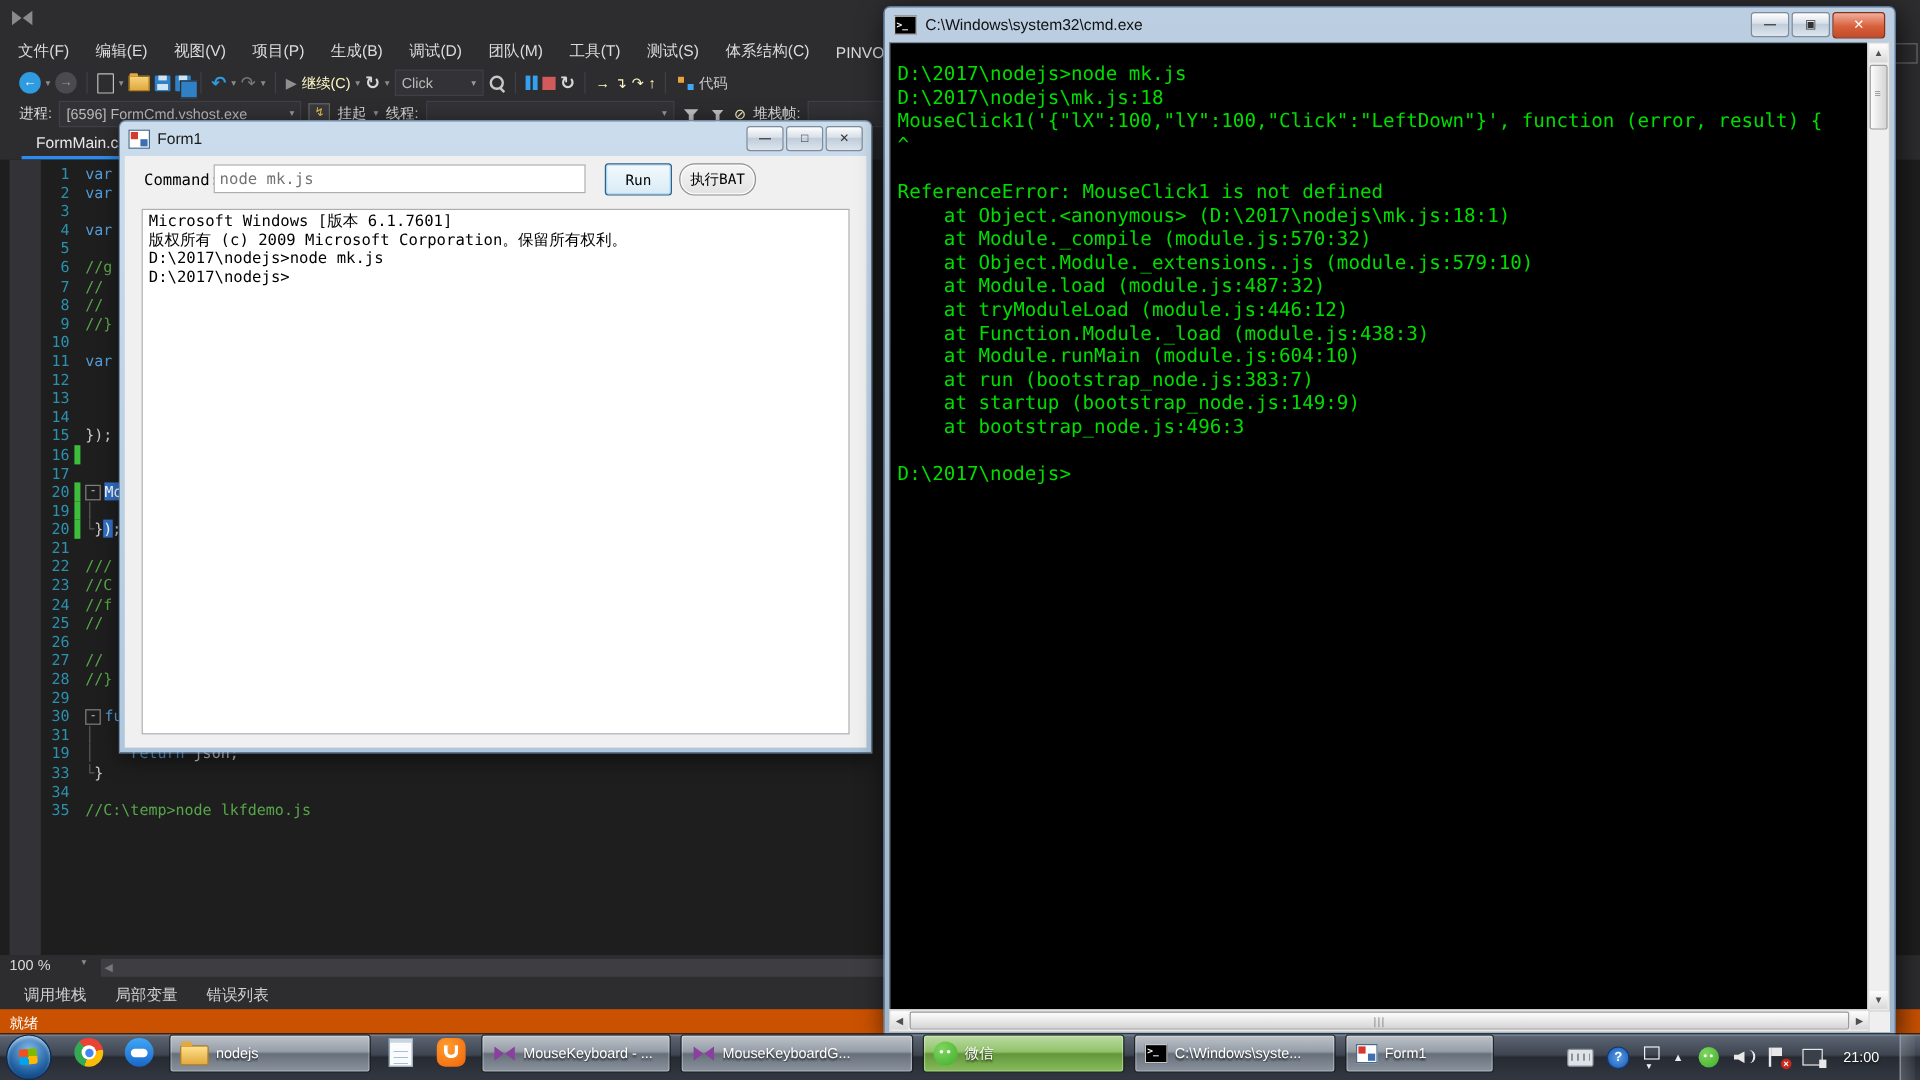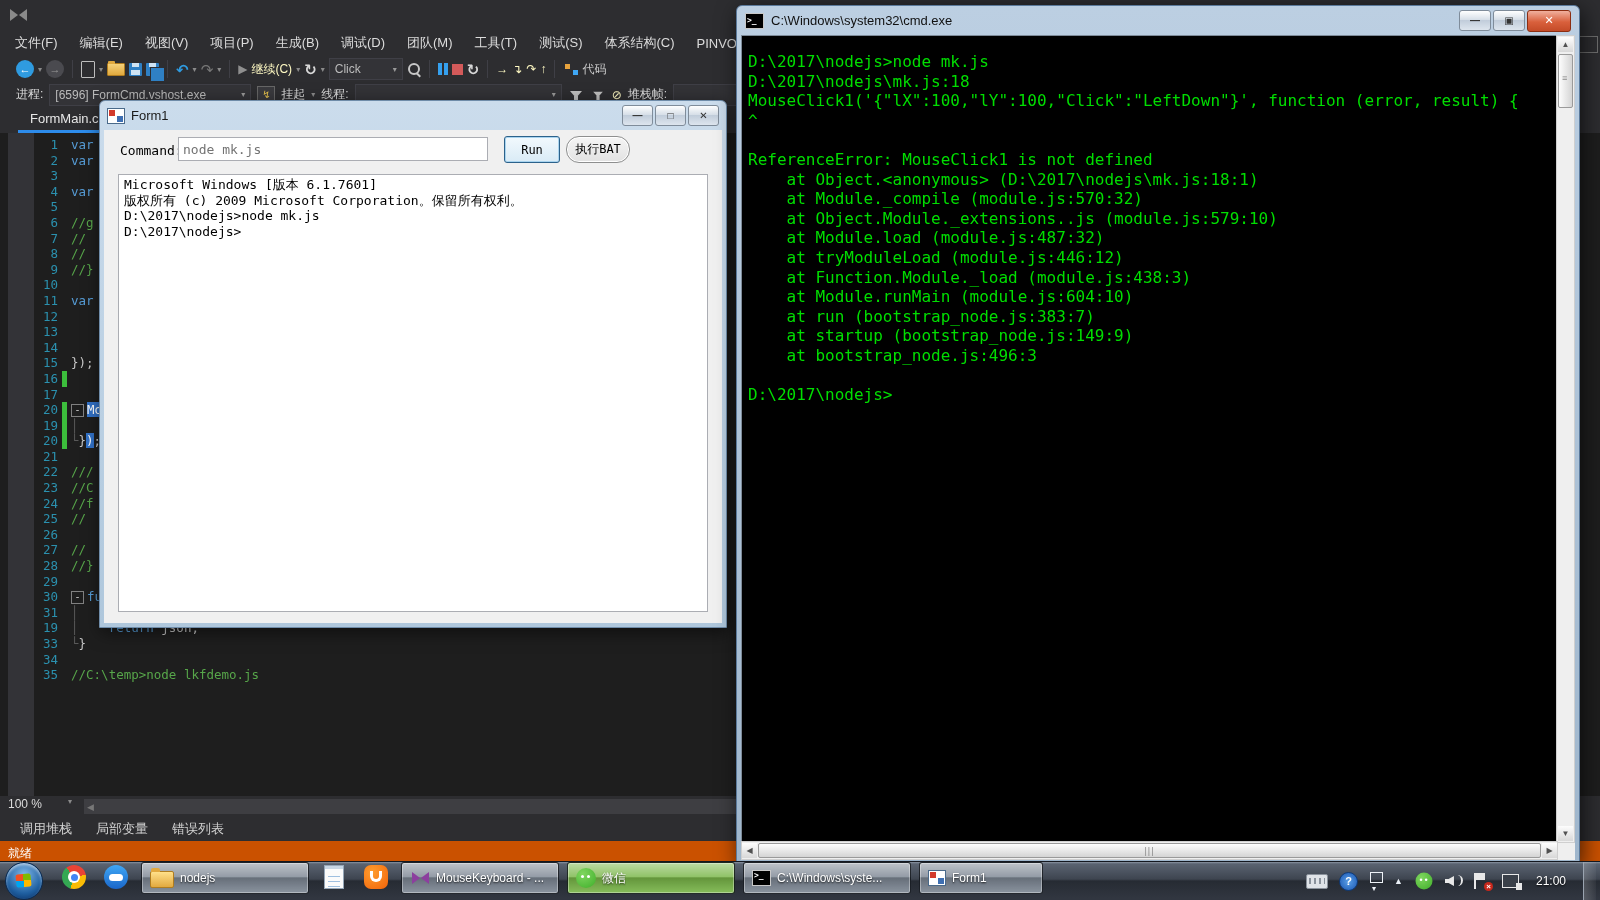--- a/index.html
+++ b/index.html
@@ -424,20 +424,24 @@
       <div class="tb-pin">
         <span class="ic ic-notepad"></span>
       </div>
       <div class="tb-pin">
         <span class="ic ic-uc"></span>
       </div>
       <div class="tb-btn" style="width: 140px;">
         <span class="ic ic-vs"></span>
         <span class="tb-label">MouseKeyboard - ...</span>
       </div>
+      <div class="tb-btn" style="width: 176px;">
+        <span class="ic ic-vs"></span>
+        <span class="tb-label">MouseKeyboardG...</span>
+      </div>
       <div class="tb-btn green" style="width: 150px;">
         <span class="ic ic-wechat"></span>
         <span class="tb-label">微信</span>
       </div>
       <div class="tb-btn" style="width: 150px;">
         <span class="ic ic-cmd"></span>
         <span class="tb-label">C:\Windows\syste...</span>
       </div>
       <div class="tb-btn" style="width: 106px;">
         <span class="ic ic-form"></span>

